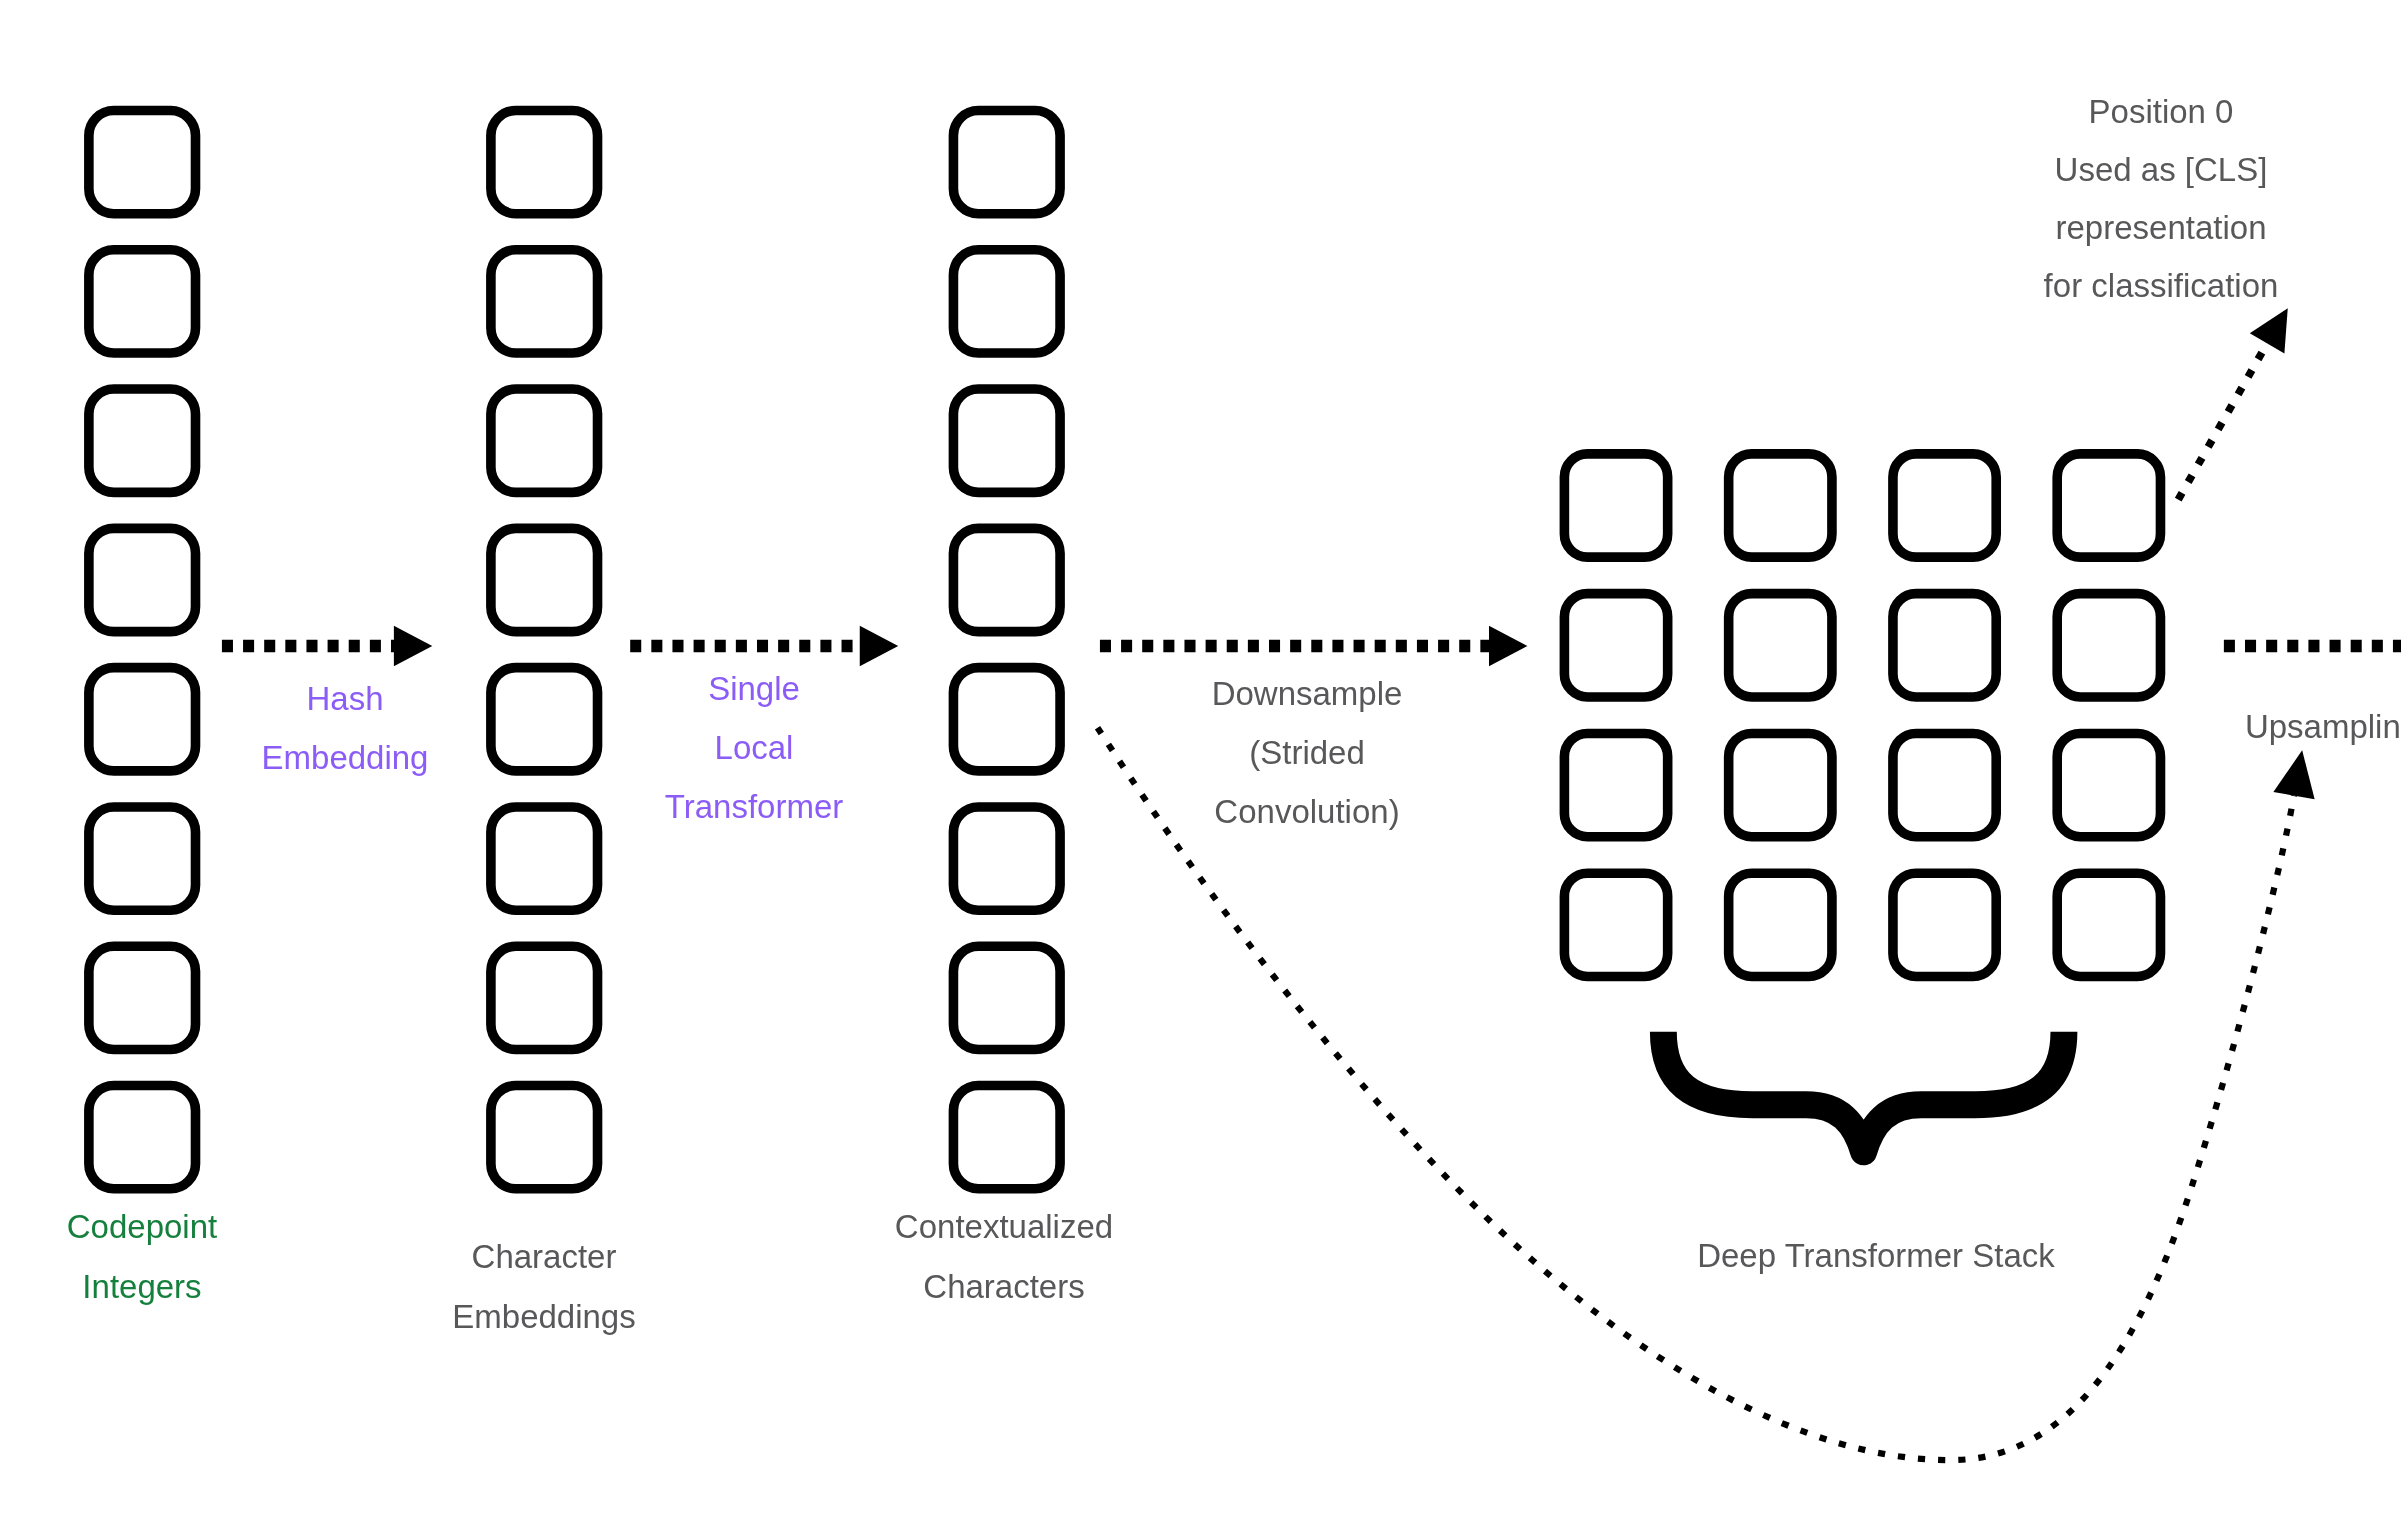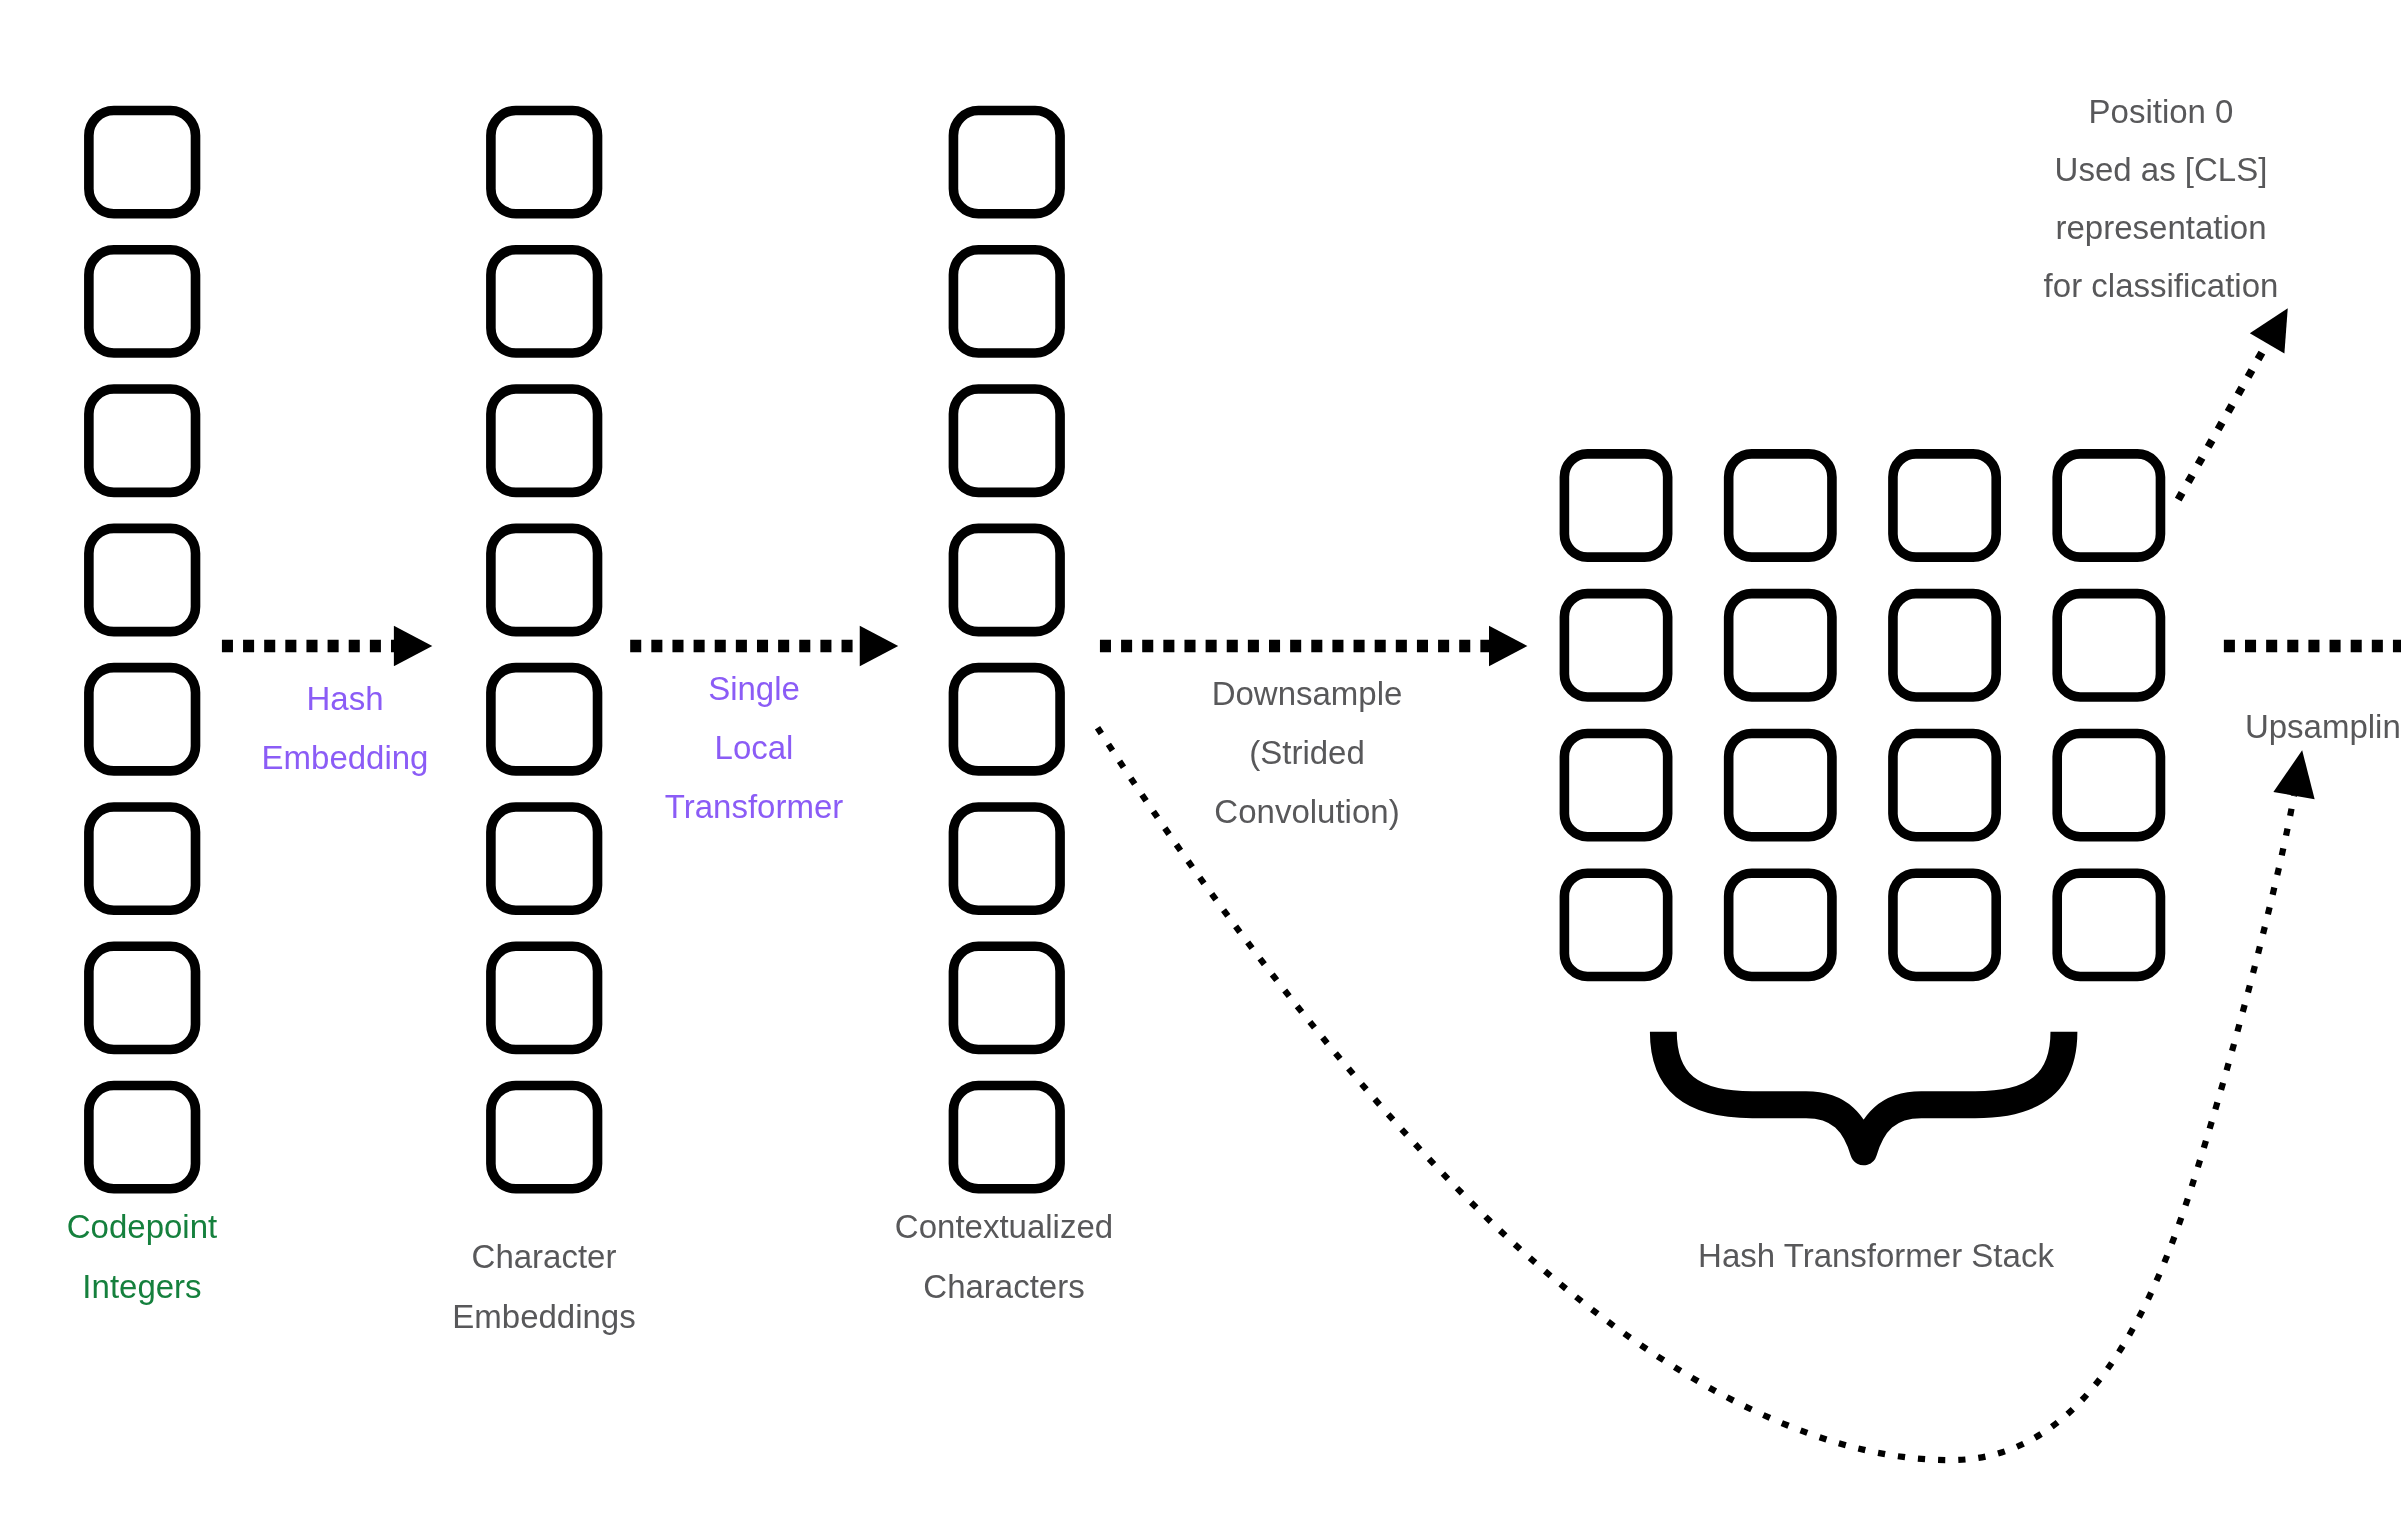--- a/index.html
+++ b/index.html
@@ -112,16 +112,16 @@
       <div class="lbl" style="left: 1307px; top: 664px; line-height: 59px; color: rgb(88, 88, 90);">Downsample
 (Strided
 Convolution)</div>
       <div class="lbl" style="left: 2332px; top: 697px; line-height: 59px; color: rgb(88, 88, 90);">Upsampling</div>
       <div class="lbl" style="left: 142px; top: 1197px; line-height: 60px; color: #15803d;">Codepoint
 Integers</div>
       <div class="lbl" style="left: 544px; top: 1227px; line-height: 60px; color: rgb(88, 88, 90);">Character
 Embeddings</div>
       <div class="lbl" style="left: 1004px; top: 1197px; line-height: 60px; color: rgb(88, 88, 90);">Contextualized
 Characters</div>
-      <div class="lbl" style="left: 1876px; top: 1226px; line-height: 60px; color: rgb(88, 88, 90);">Hash Transformer Stack</div>
+      <div class="lbl" style="left: 1876px; top: 1226px; line-height: 60px; color: rgb(88, 88, 90);">Deep Transformer Stack</div>
     </div>
 </div>
 
 
 </body></html>

